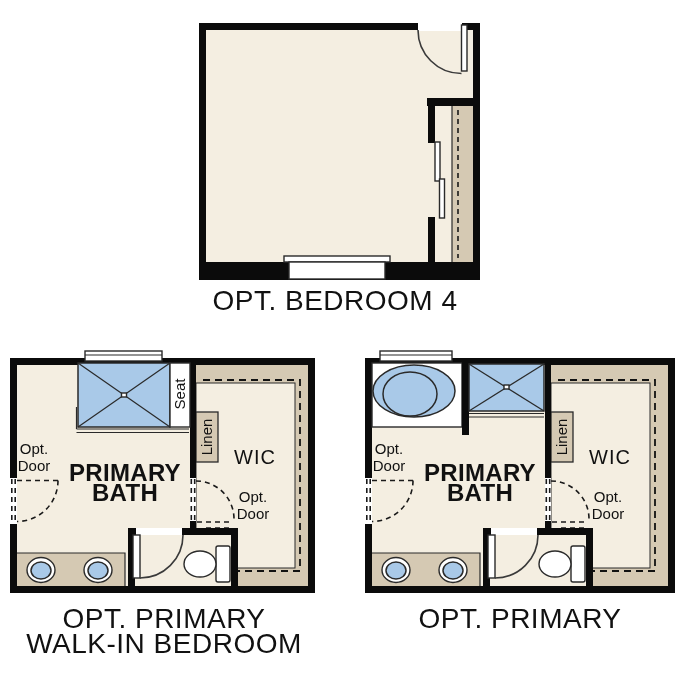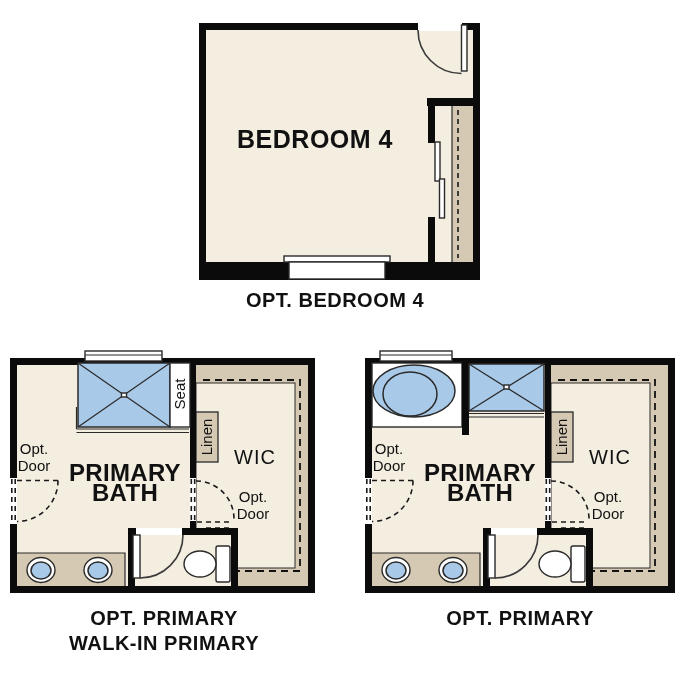--- a/index.html
+++ b/index.html
@@ -15,21 +15,21 @@
   .b  {fill:var(--c-fixture_blue,#a9c9e8);stroke:#2a2a2a;stroke-width:1.5;}
   .wh {fill:#fff;}
   .whs{fill:#fff;stroke:#2a2a2a;stroke-width:1.4;}
   .thin{stroke:#2a2a2a;stroke-width:1.2;fill:none;}
   .arc{stroke:#3a3a3a;stroke-width:1.6;fill:none;}
   .dash{stroke:#1a1a1a;stroke-width:1.6;fill:none;stroke-dasharray:5 4;}
   .rod{stroke:#111;stroke-width:1.8;fill:none;stroke-dasharray:7 5;}
   
   .lbl{position:absolute;color:#111;text-align:center;}
   .rot{transform:translate(-50%,-50%) rotate(-90deg);white-space:nowrap;}
-  .cap{font-weight:bold;font-size:20px;line-height:25px;letter-spacing:.5px;}
+  .cap{font-weight:normal;font-size:28px;line-height:25px;letter-spacing:.5px;}
   .room-big{font-weight:bold;font-size:25px;letter-spacing:.5px;}
   .room-med{font-weight:bold;font-size:24px;line-height:20px;letter-spacing:.3px;}
   .small{font-size:15px;line-height:16.5px;}
   .wic-lbl{font-size:20px;letter-spacing:1px;}
 </style>
 </head>
 <body>
 
 <div id="canvas">
 
@@ -51,21 +51,20 @@
       <rect class="whs" x="439.5" y="179" width="5" height="39"></rect>
       <rect class="t" x="452" y="106" width="21" height="156"></rect>
       <line class="thin" x1="452" y1="106" x2="452" y2="262"></line>
       <line class="dash" x1="458" y1="110" x2="458" y2="258"></line>
     </g>
     <g>
       <rect class="whs" x="284" y="256" width="106" height="6"></rect>
       <rect class="whs" x="289" y="262" width="96" height="17"></rect>
     </g>
   </svg>
-  <div class="lbl room-big" style="left:215px;top:125px;width:200px">BEDROOM 4</div>
   <div class="lbl cap" style="left:195px;top:288px;width:280px">OPT. BEDROOM 4</div>
 
   <svg style="left:5px;top:348px" width="315" height="252" viewBox="5 348 315 252">
     <g>
       <rect class="w" x="10" y="358" width="305" height="235"></rect>
       <rect class="f" x="17" y="365" width="291" height="221"></rect>
     </g>
     <g>
       <rect class="t" x="196" y="365" width="112" height="221"></rect>
       <rect class="fs" x="196" y="383" width="99" height="185"></rect>
@@ -133,21 +132,21 @@
   </div>
   <div class="lbl small rot" style="left:180px;top:394px">Seat</div>
   <div class="lbl small rot" style="left:207px;top:437px">Linen</div>
   <div class="lbl wic-lbl" style="left:225px;top:446px;width:60px">WIC</div>
   <div class="lbl small" style="left:223px;top:489px;width:60px">
     <div>Opt.</div>
     <div>Door</div>
   </div>
   <div class="lbl cap" style="left:15px;top:606px;width:298px">
     <div>OPT. PRIMARY</div>
-    <div>WALK-IN PRIMARY</div>
+    <div>WALK-IN BEDROOM</div>
   </div>
 
   <svg style="left:360px;top:348px" width="320" height="252" viewBox="360 348 320 252">
     <g>
       <rect class="w" x="365" y="358" width="310" height="235"></rect>
       <rect class="f" x="372" y="365" width="296" height="221"></rect>
     </g>
     <g>
       <rect class="t" x="551" y="365" width="117" height="221"></rect>
       <rect class="fs" x="551" y="383" width="99" height="185"></rect>

